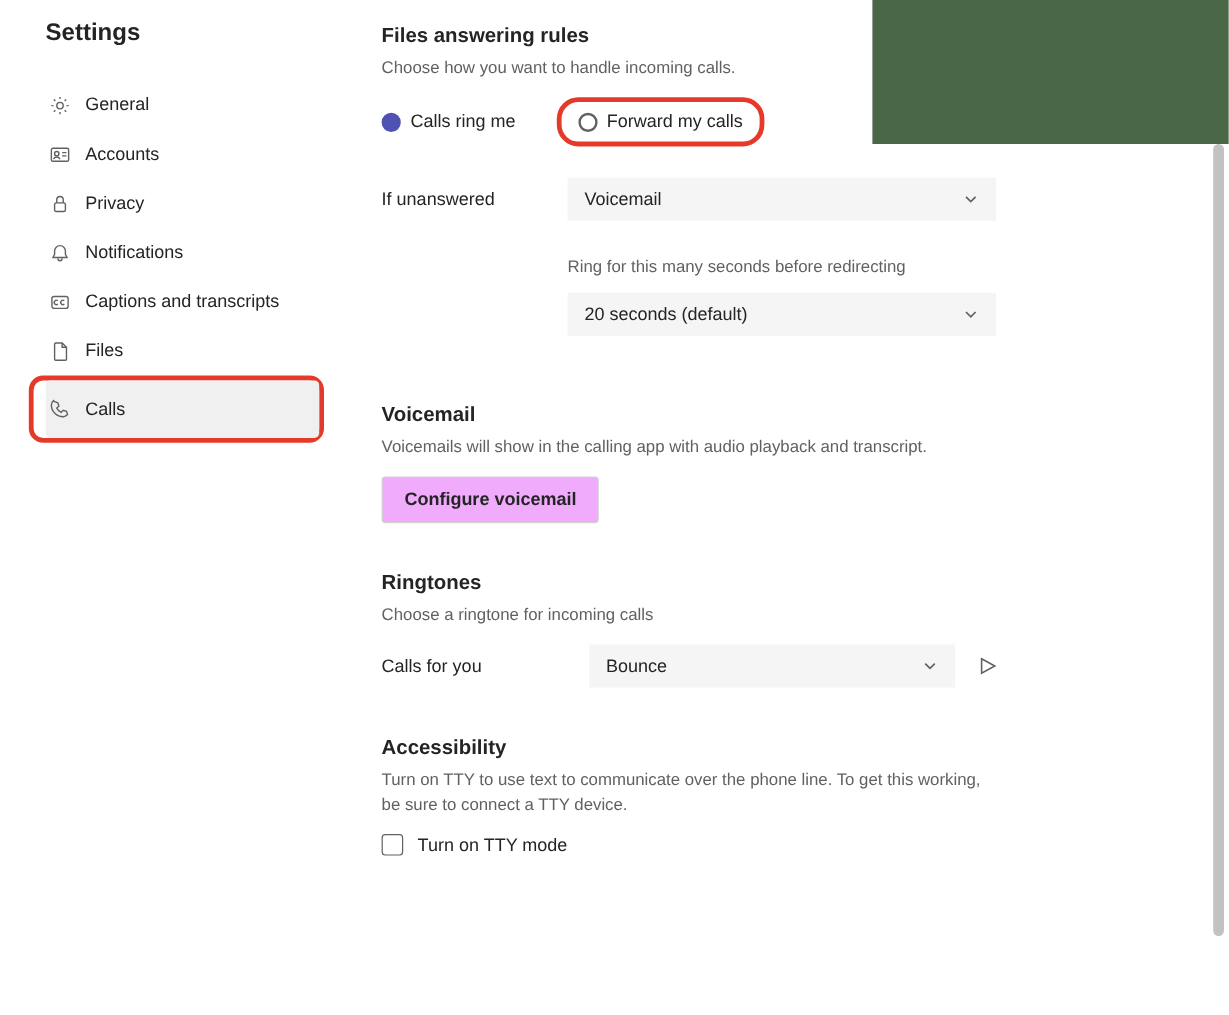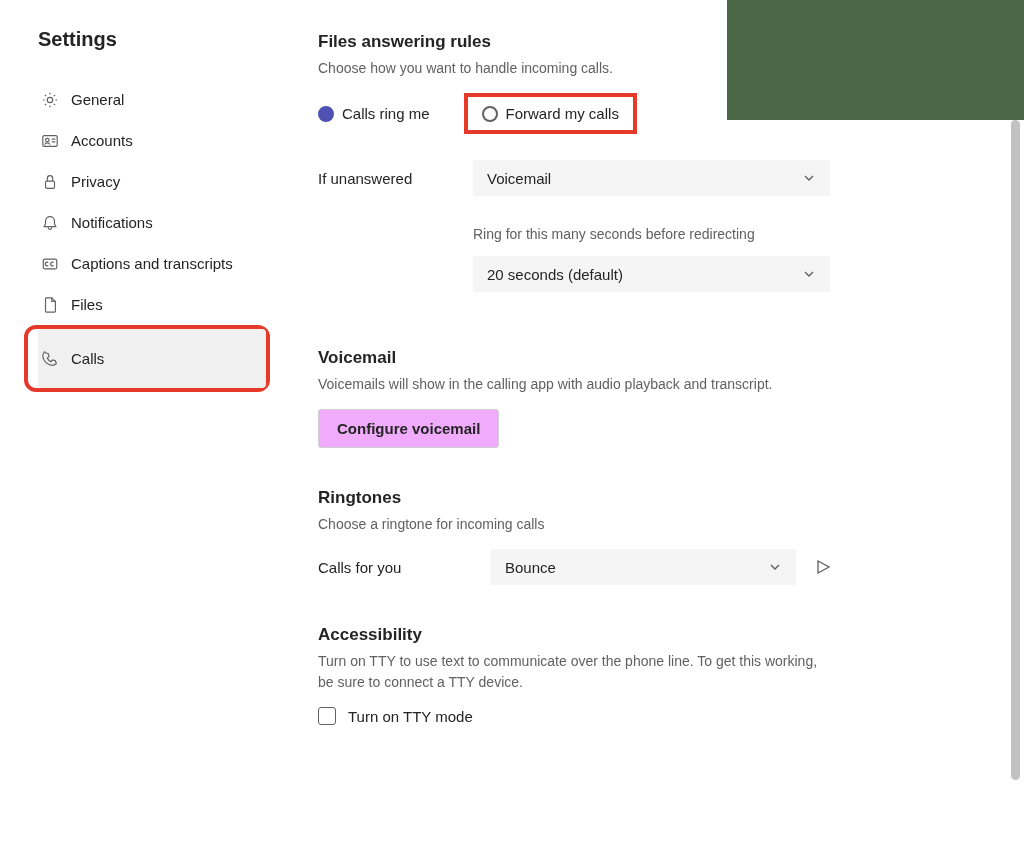--- a/index.html
+++ b/index.html
@@ -13,51 +13,51 @@
       position: relative;
       overflow: hidden;
     }
     .green-block {
       position: absolute;
       top: 0; right: 0;
       width: 297px; height: 120px;
       background: #4a6748;
       z-index: 10;
     }
-    .container { display: flex; padding: 28px 0 0 38px; height: 100%; }
+    .container { display: flex; padding: 16px 0 0 38px; height: 100%; }
     .settings-title { font-size: 20px; font-weight: 700; margin-bottom: 28px; }
     .sidebar { width: 280px; flex-shrink: 0; }
     .nav { list-style: none; }
     .nav-item {
       display: flex; align-items: center;
       height: 41px; padding: 0 8px 0 2px;
       border-radius: 4px; cursor: pointer;
       font-size: 15px; color: #252424;
     }
     .nav-item .ic { width: 20px; height: 20px; margin-right: 11px; display: inline-flex; align-items:center; justify-content:center; color:#616161;}
     .nav-item.selected { background: #f0f0f0; }
     .highlight-box-calls {
       border: 4px solid #e53a2a;
       border-radius: 12px;
       margin-left: -14px;
       padding-left: 10px;
       width: 246px;
     }
-    .highlight-box-calls .nav-item { height: 59px; }
+    .highlight-box-calls .nav-item { height: 48px; }
     .content { flex: 1; padding-right: 40px; padding-top: 4px; max-width: 700px; }
     .section { margin-bottom: 40px; }
     .section-h { font-size: 17px; font-weight: 700; margin-bottom: 6px; }
     .section-sub { font-size: 14px; color: #616161; margin-bottom: 14px; line-height: 1.5; }
     .radio-row { display: flex; align-items: center; gap: 34px; margin-bottom: 26px; position: relative; }
     .radio-opt { display: flex; align-items: center; gap: 8px; font-size: 15px; cursor: pointer; }
     .radio-dot-filled { width: 16px; height: 16px; border-radius: 50%; background:#4f52b2; border: 2px solid #4f52b2; }
     .radio-dot-empty { width: 16px; height: 16px; border-radius: 50%; background:#fff; border: 2px solid #616161; }
     .forward-highlight {
       border: 4px solid #e53a2a;
-      border-radius: 0;
+      border-radius: 18px;
       padding: 8px 14px;
       display: flex; align-items: flex-end;
     }
     .cursor-icon { position: absolute; left: 663px; top: 4px; font-size: 14px; color: #000; pointer-events: none; }
     .field-row { display: flex; align-items: center; margin-bottom: 18px; }
     .field-label { width: 155px; font-size: 15px; color: #252424; }
     .dropdown {
       flex: 1; max-width: 357px; height: 36px;
       background: #f5f5f5; border: none;
       display: flex; align-items: center; justify-content: space-between;

